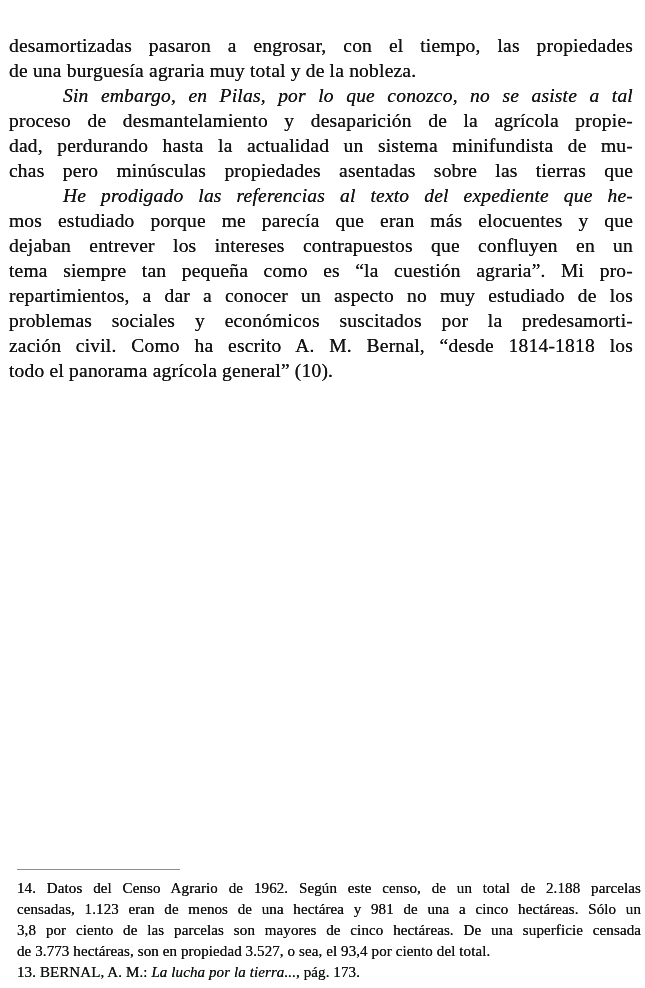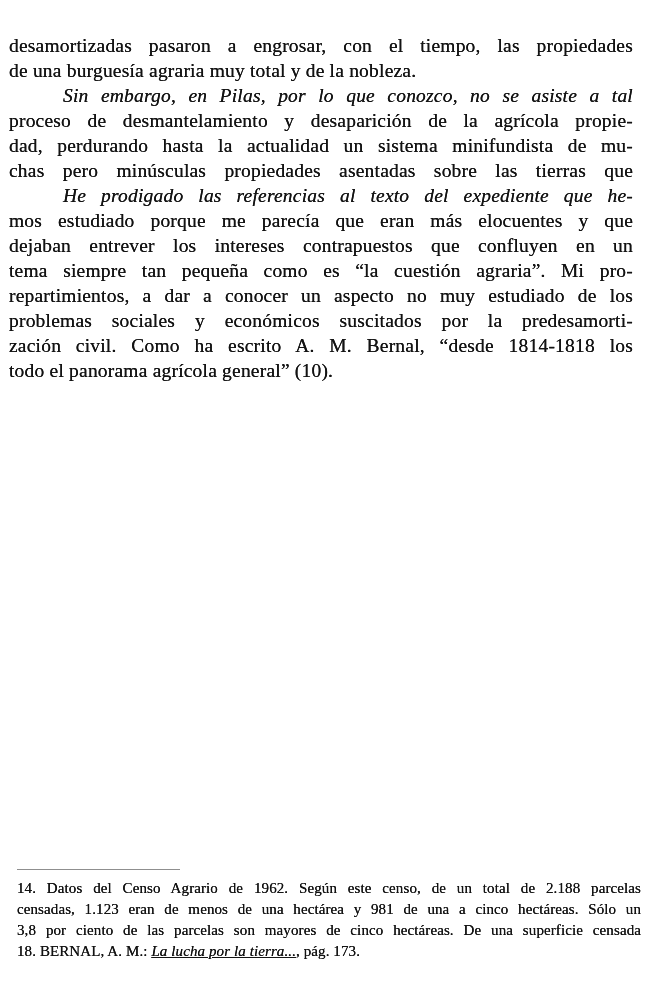--- a/index.html
+++ b/index.html
@@ -56,21 +56,21 @@
   }
   .fn-line {
     font-size: 15px;
     line-height: 21px;
     letter-spacing: 0.1px;
     text-align: justify;
     text-align-last: justify;
     text-shadow: 0 0 0.35px currentColor;
   }
   .fn-line.last { text-align-last: left; }
-  .italic { font-style: italic; text-decoration: underline; }
+  .italic { font-style: italic; }
 </style>
 </head>
 <body>
 
 <main class="page">
   <section class="body-text" id="body-text">
       <div class="paragraph">
         <div class="body-line">desamortizadas pasaron a engrosar, con el tiempo, las propiedades</div>
         <div class="body-line last">de una burguesía agraria muy total y de la nobleza.</div>
       </div>
@@ -91,19 +91,20 @@
         <div class="body-line last">todo el panorama agrícola general” (10).</div>
       </div>
     </section>
   <section class="footnote-section">
     <div class="fn-rule"></div>
     <div id="footnotes">
         <div>
           <div class="fn-line">14. Datos del Censo Agrario de 1962. Según este censo, de un total de 2.188 parcelas</div>
           <div class="fn-line">censadas, 1.123 eran de menos de una hectárea y 981 de una a cinco hectáreas. Sólo un</div>
           <div class="fn-line">3,8 por ciento de las parcelas son mayores de cinco hectáreas. De una superficie censada</div>
+          <div class="fn-line last">de 3.773 hectáreas, son en propiedad 3.527, o sea, el 93,4 por ciento del total.</div>
         </div>
         <div>
-          <div class="fn-line last"><span>18. BERNAL, A. M.: </span><span class="italic">La lucha por la tierra...</span><span>, pág. 173.</span></div>
+          <div class="fn-line last"><span>13. BERNAL, A. M.: </span><span class="italic">La lucha por la tierra...</span><span>, pág. 173.</span></div>
         </div>
       </div>
   </section>
 </main>
 
 </body></html>

